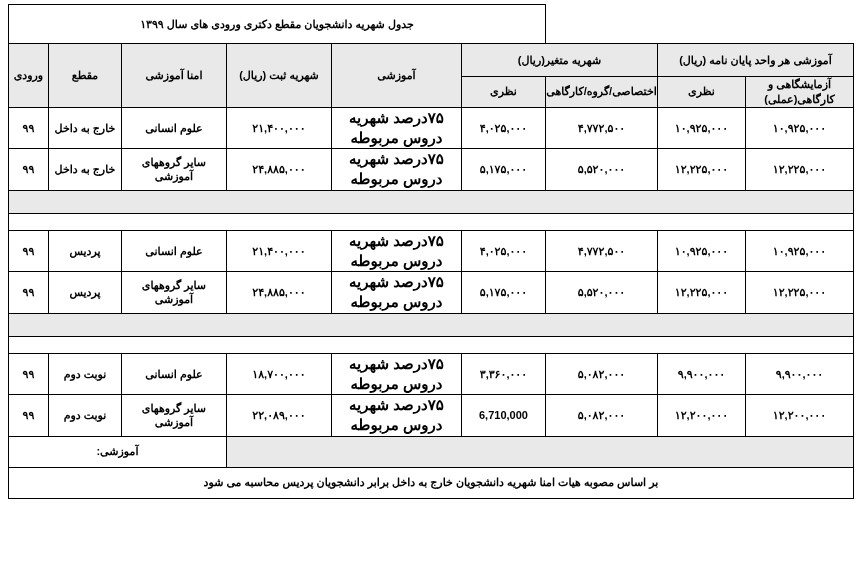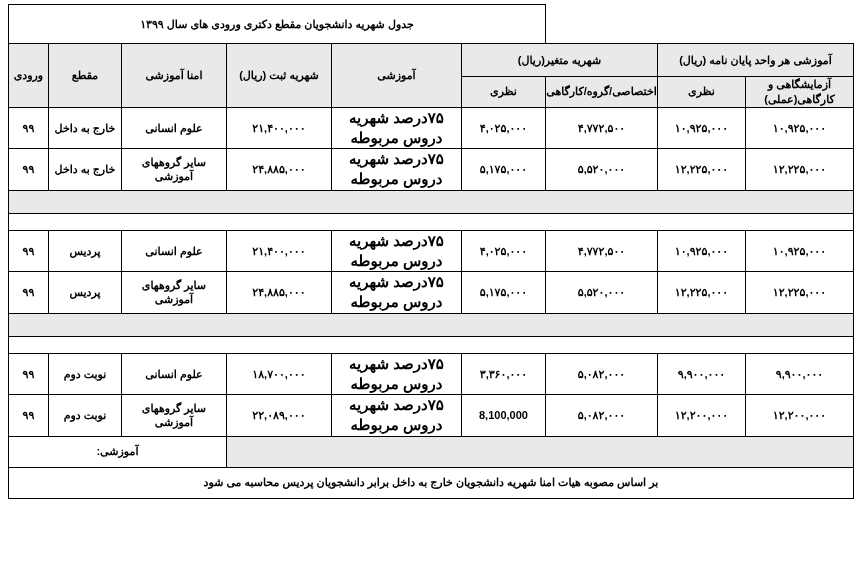--- a/index.html
+++ b/index.html
@@ -214,21 +214,21 @@
           <td class="small">۷۵درصد شهریه دروس مربوطه</td>
           <td>۱۸,۷۰۰,۰۰۰</td>
           <td>علوم انسانی</td>
           <td>نوبت دوم</td>
           <td>۹۹</td>
         </tr>
         <tr class="data">
           <td>۱۲,۲۰۰,۰۰۰</td>
           <td>۱۲,۲۰۰,۰۰۰</td>
           <td>۵,۰۸۲,۰۰۰</td>
-          <td>8,100,000</td>
+          <td>6,710,000</td>
           <td class="small">۷۵درصد شهریه دروس مربوطه</td>
           <td>۲۲,۰۸۹,۰۰۰</td>
           <td>سایر گروههای آموزشی</td>
           <td>نوبت دوم</td>
           <td>۹۹</td>
         </tr>
 
         <tr class="note-row">
           <td class="empty" colspan="6"></td>
           <td colspan="3">آموزشی:</td>

